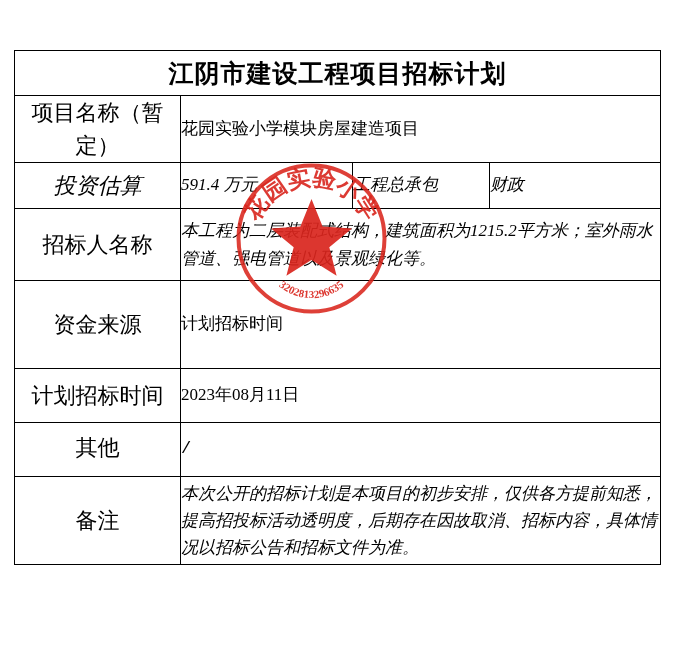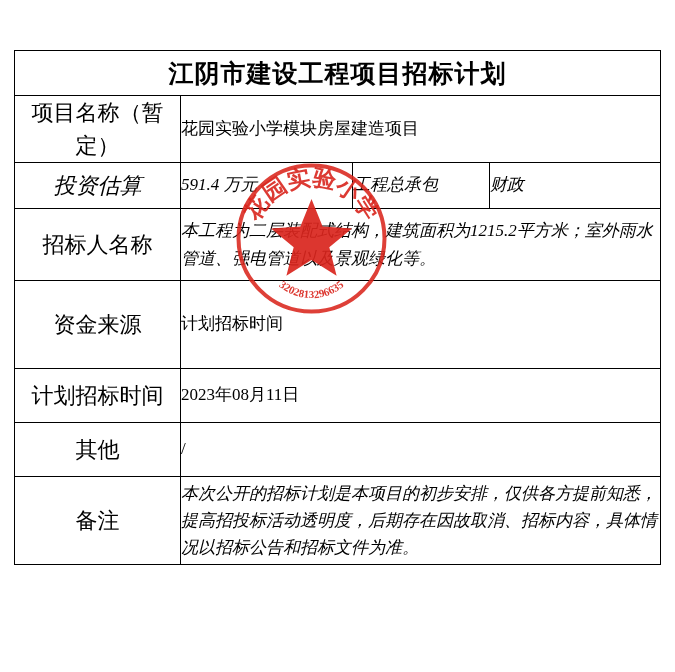--- a/index.html
+++ b/index.html
@@ -56,21 +56,21 @@
   .value-cell.multiline {
     line-height: 1.6;
     font-style: italic;
   }
   .row-h1 { height: 56px; }
   .row-h2 { height: 56px; }
   .row-h3 { height: 46px; font-style: italic; }
   .row-h4 { height: 72px; }
   .row-h5 { height: 88px; }
   .row-h6 { height: 54px; }
-  .row-h7 { height: 54px; }
+  .row-h7 { height: 54px; font-family: Liberation Mono, monospace; }
   .row-h8 { height: 88px; }
 
   
   .seal {
     position: absolute;
     left: 234px;
     top: 125px;
     width: 155px;
     height: 155px;
     pointer-events: none;

